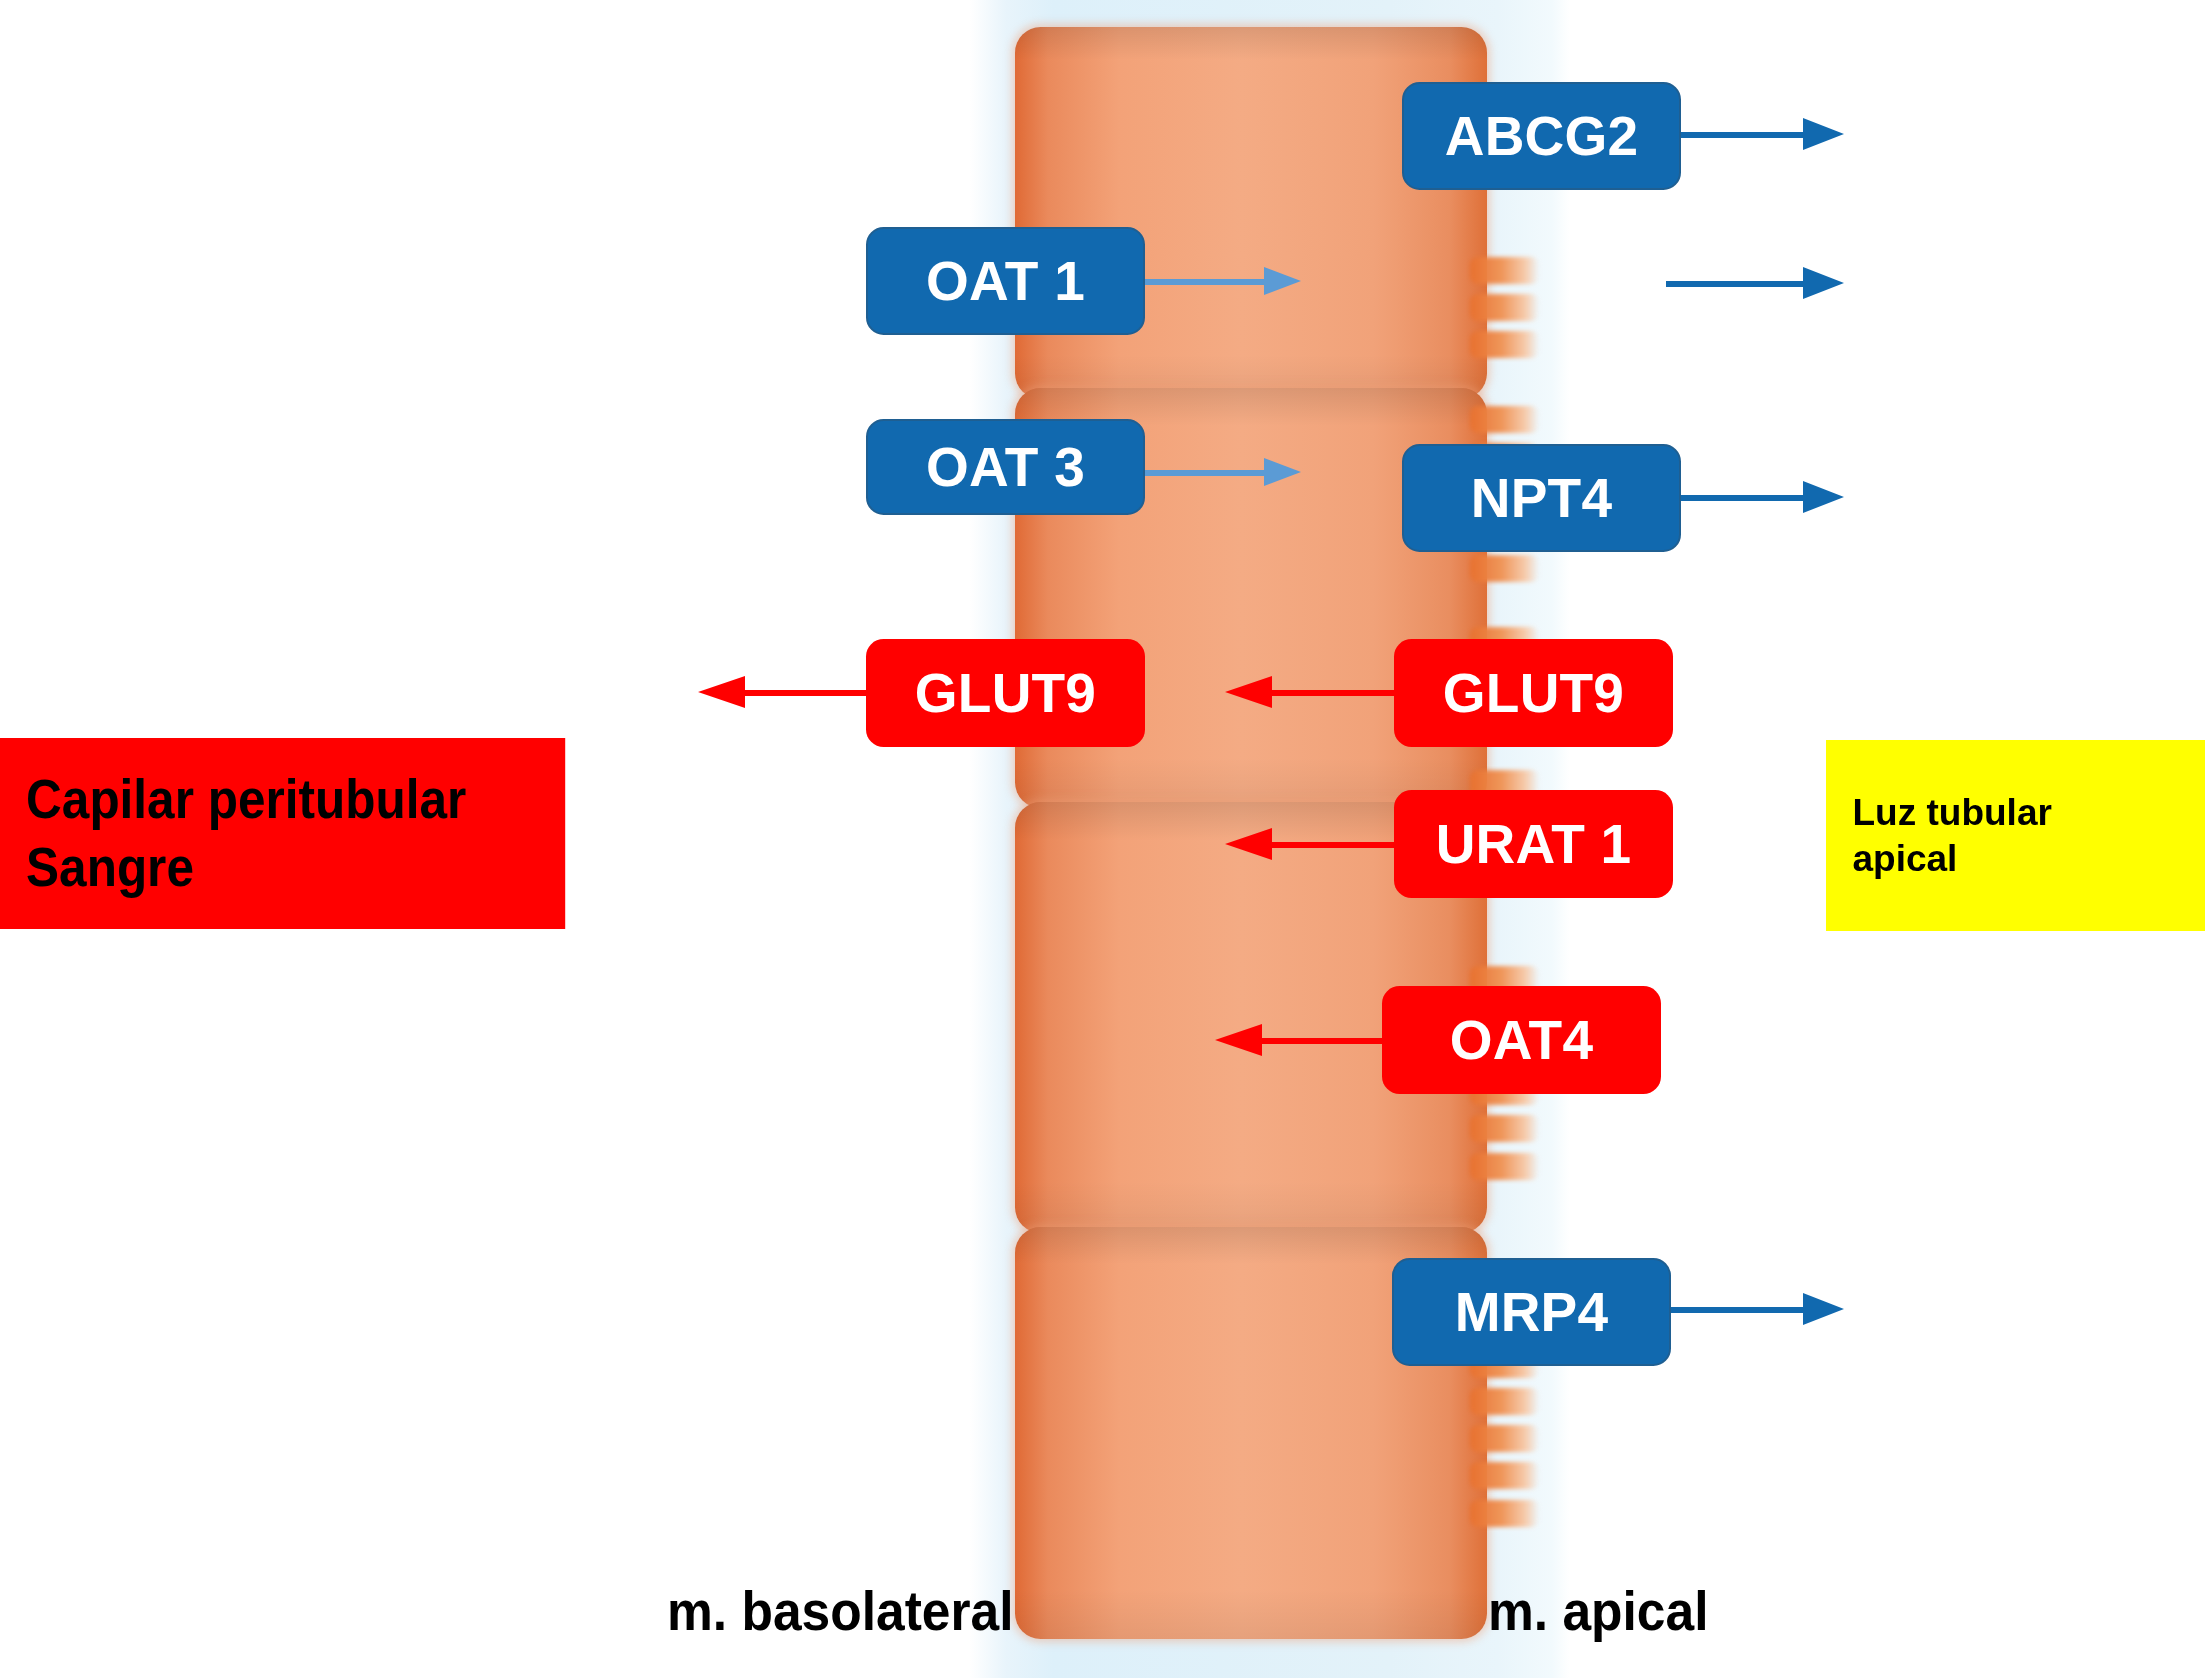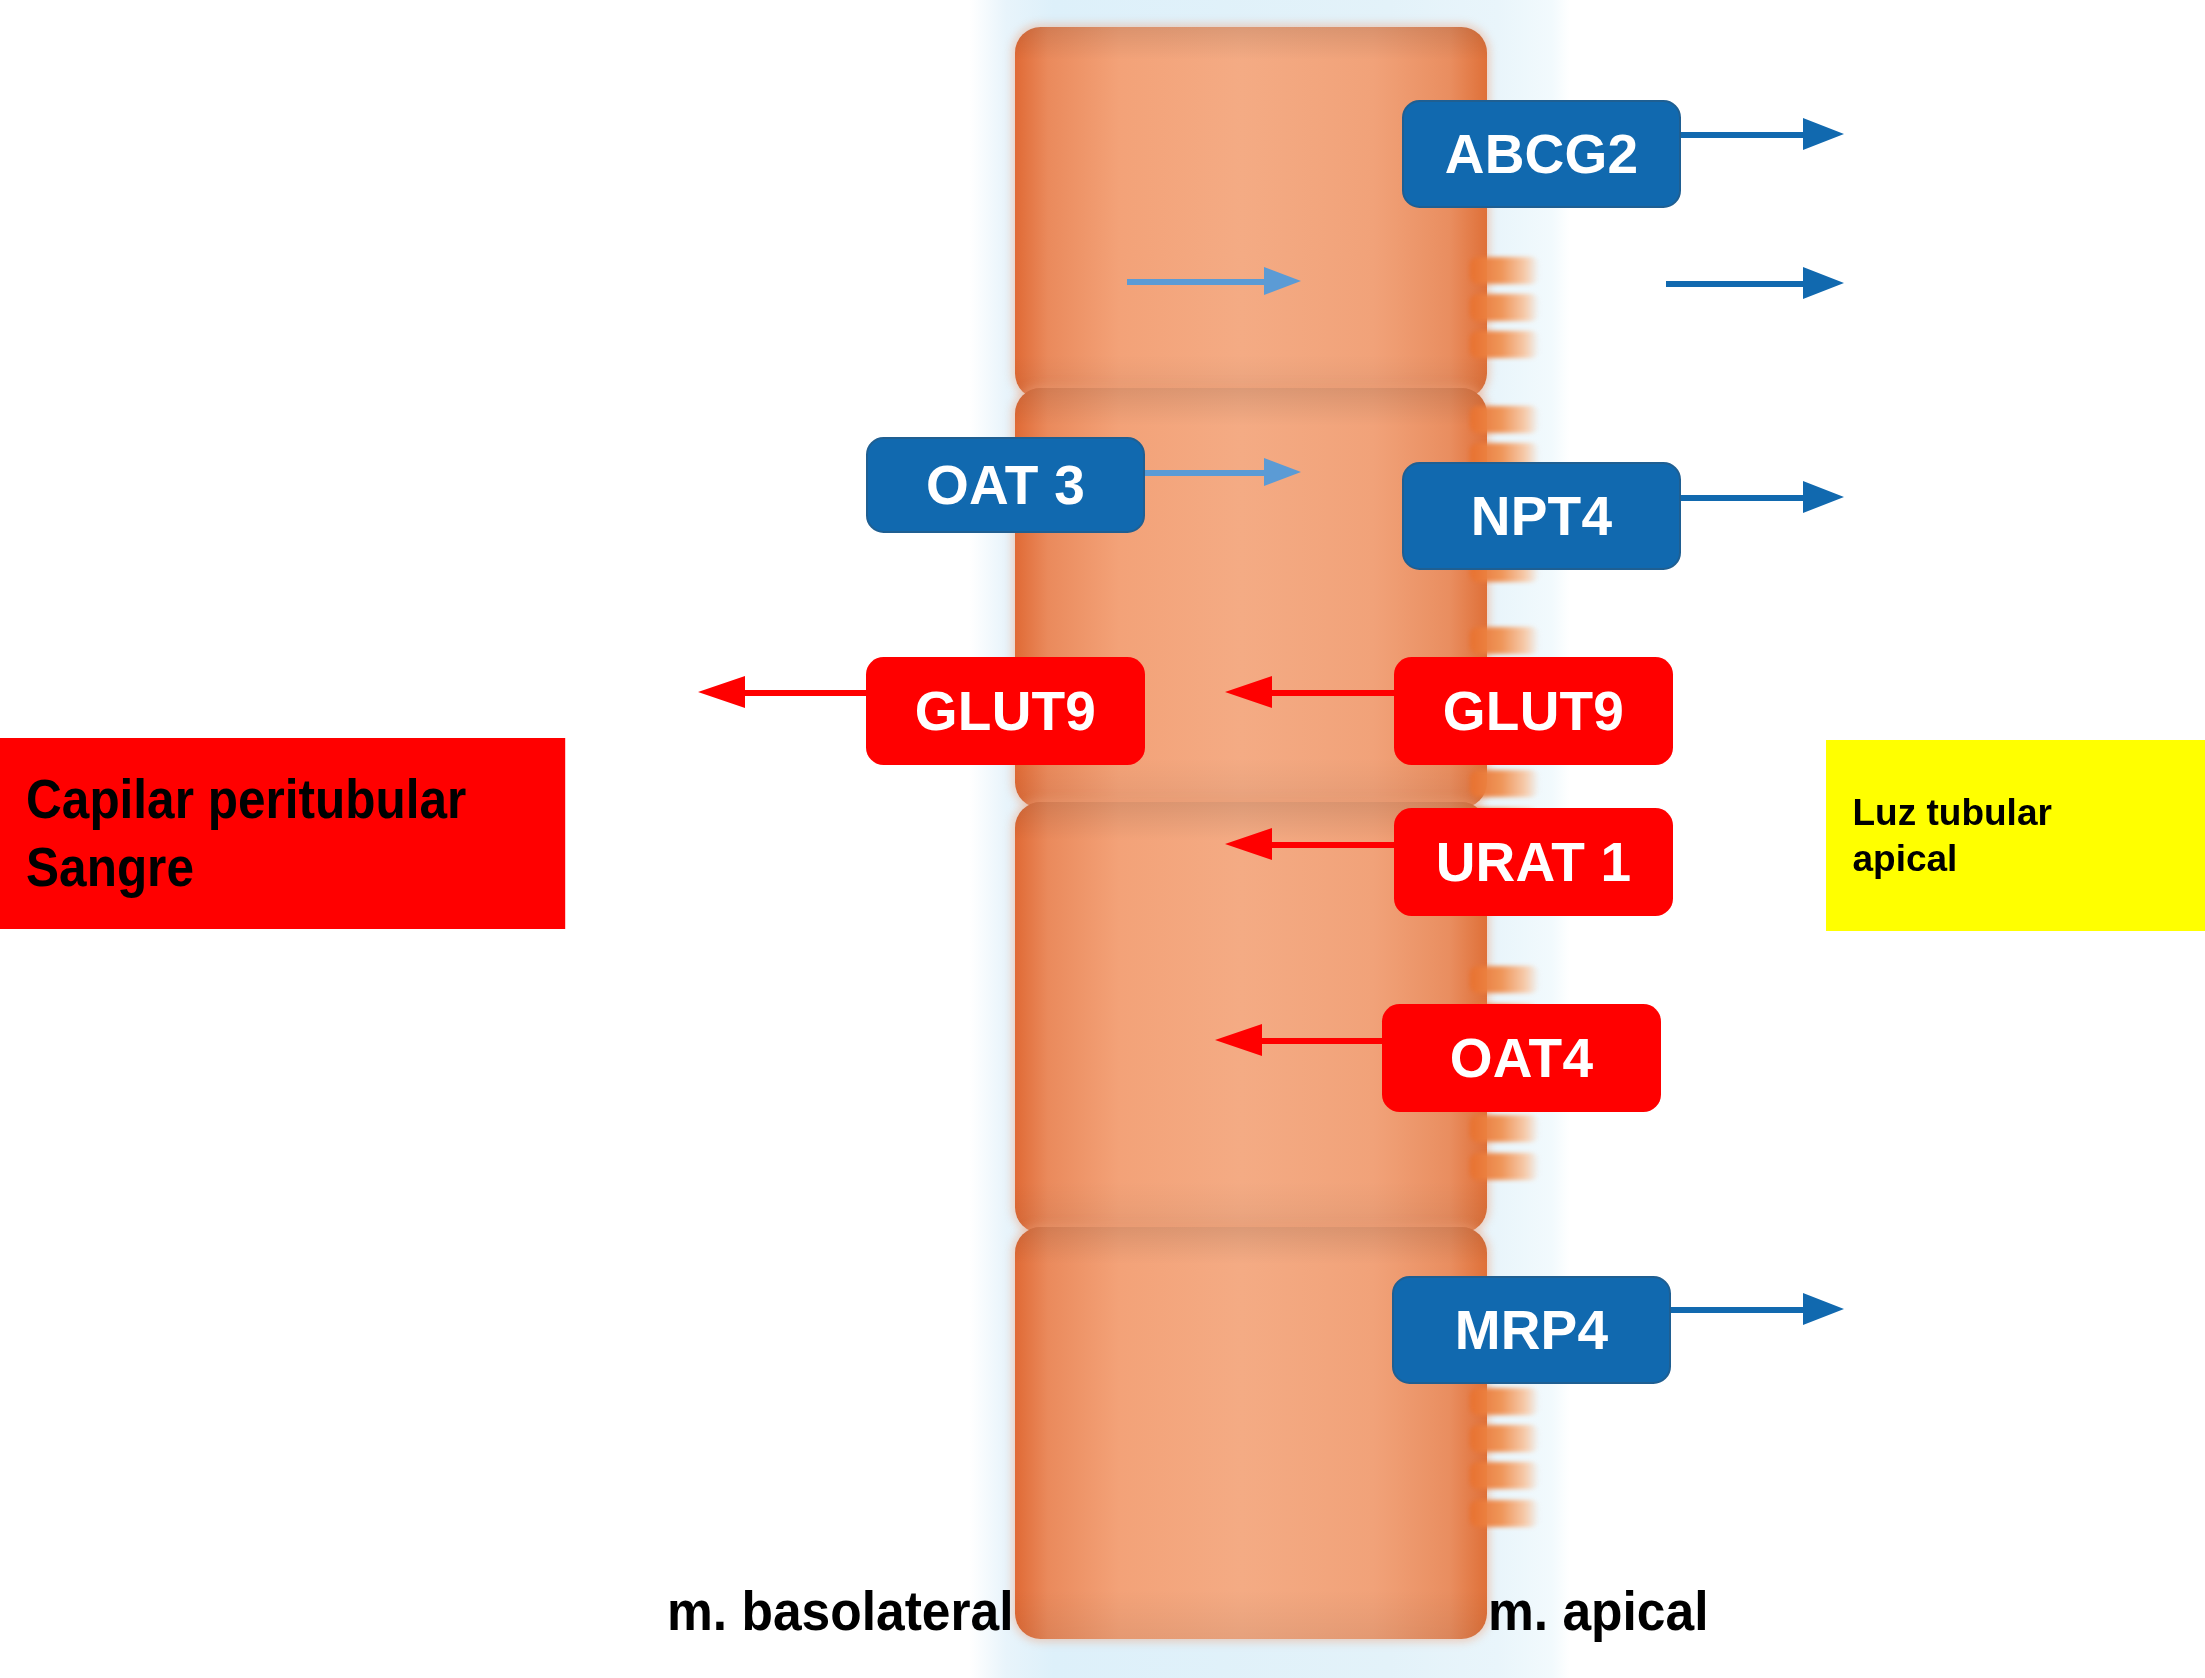--- a/index.html
+++ b/index.html
@@ -79,21 +79,20 @@
   .tbox {
     position: absolute;
     display: flex;
     align-items: center;
     justify-content: center;
     color: #ffffff;
     font-weight: bold;
     letter-spacing: 0.2px;
     box-sizing: border-box;
     white-space: nowrap;
-    margin-top: 18px;
   }
   .tbox.blue {
     background: #1169AF;
     border: 2px solid #1f5f92;
     border-radius: 17.6px;
   }
   .tbox.red {
     background: #FF0000;
     border-radius: 17.6px;
   }
@@ -271,20 +270,23 @@
   </div>
 
   <div class="tbox red" style="left:1382px; top:986px; width:279px; height:108px; font-size:55px;">
     <span>OAT4</span>
   </div>
 
   <div class="tbox blue" style="left:1392px; top:1258px; width:279px; height:108px; font-size:55px;">
     <span>MRP4</span>
   </div>
 
+  <div class="tbox blue" style="left:866px; top:227px; width:279px; height:108px; font-size:55px;">
+    <span>OAT 1</span>
+  </div>
 
   <div class="tbox blue" style="left:866px; top:419px; width:279px; height:96px; font-size:55px;">
     <span>OAT 3</span>
   </div>
 
   <div class="tbox red" style="left:866px; top:639px; width:279px; height:108px; font-size:55px;">
     <span>GLUT9</span>
   </div>
 
   <div class="side-label label-blood">

